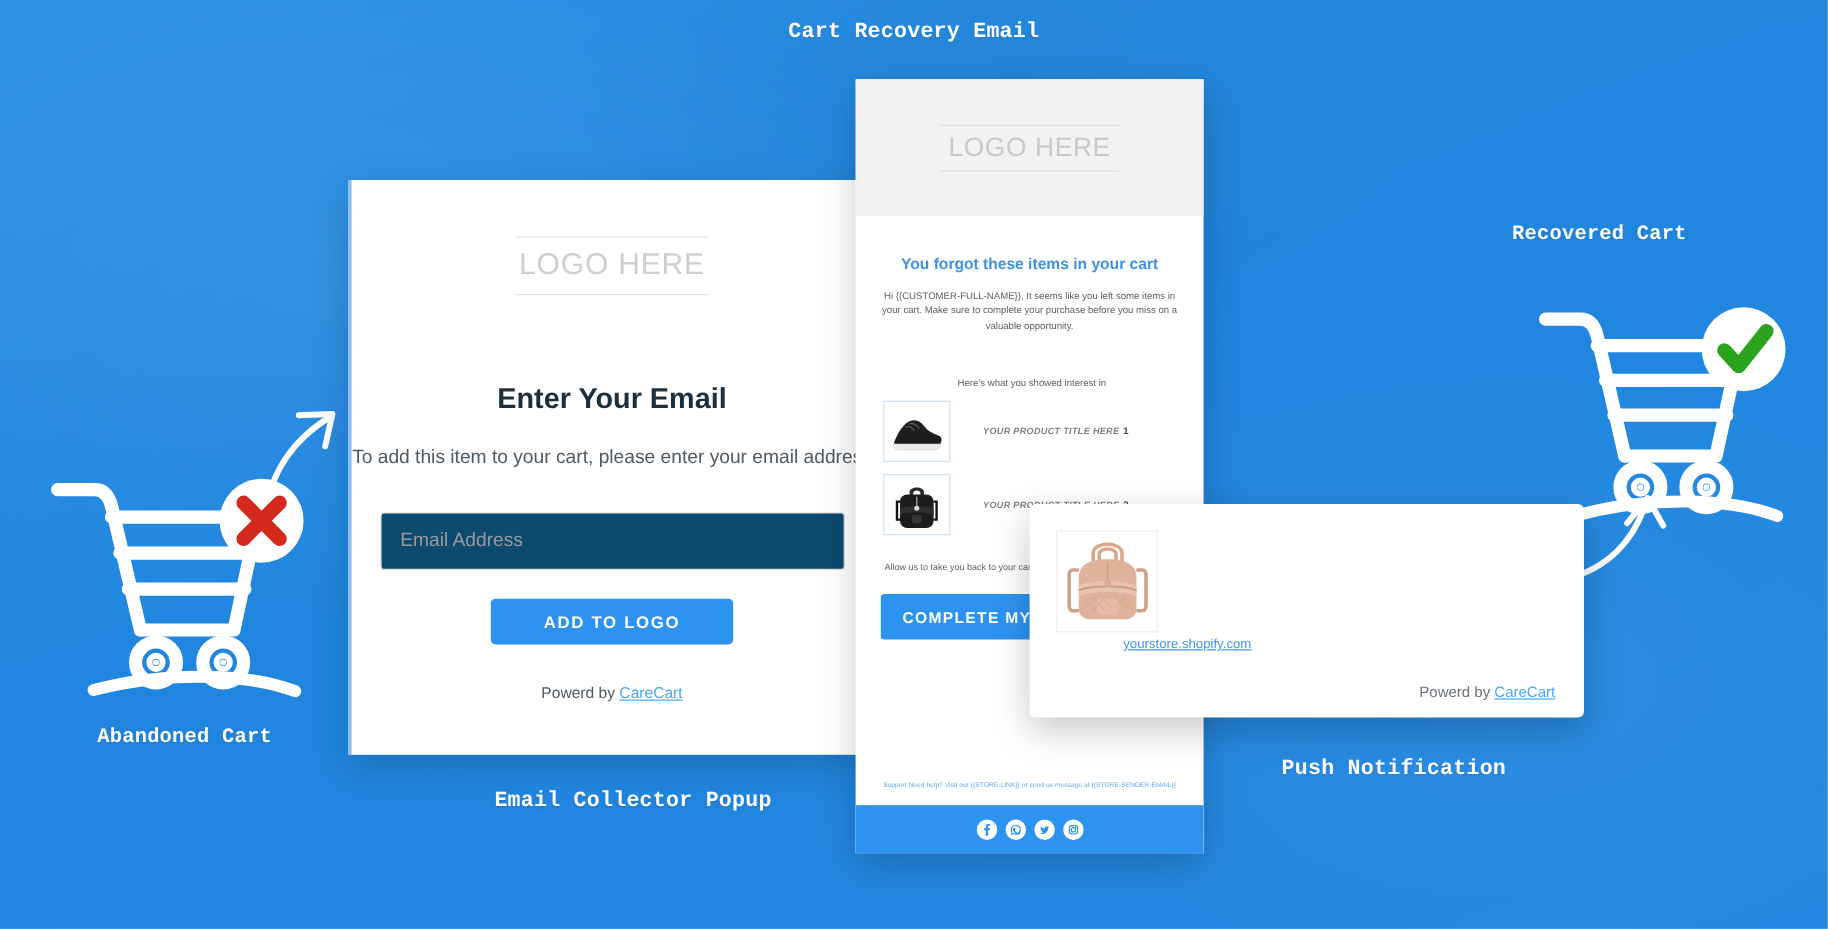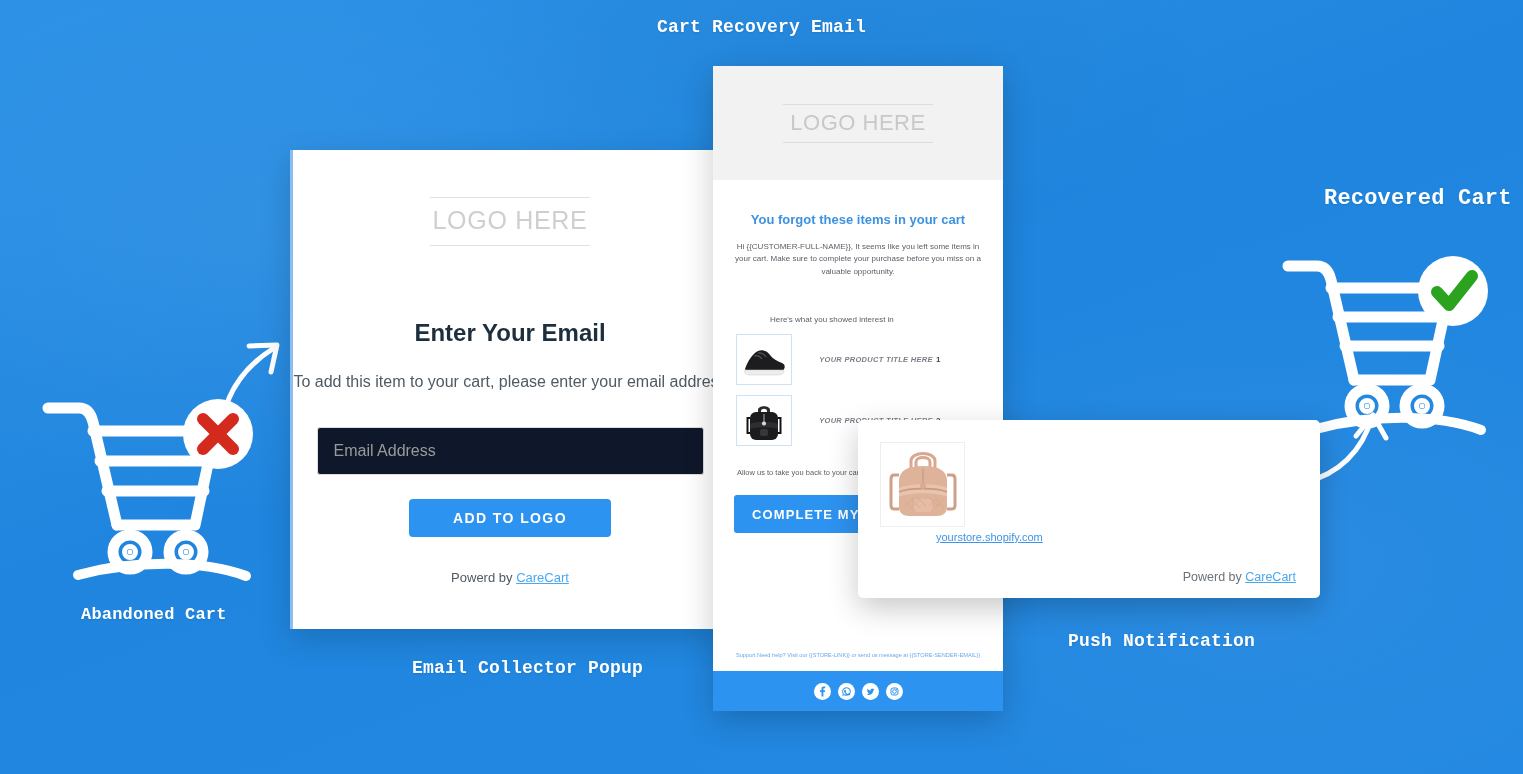--- a/index.html
+++ b/index.html
@@ -29,21 +29,21 @@
   .stage-label {
     position: absolute;
     color: #ffffff;
     font-weight: bold;
     letter-spacing: .2px;
     white-space: nowrap;
     text-shadow: 0 1px 2px rgba(0,0,0,0.10);
     font-family: Liberation Mono, monospace;
   }
   #label-cart-recovery-email { top: 17px; left: 50%; transform: translateX(-50%); font-size: 18px; }
-  #label-recovered-cart      { top: 186px; left: 1324px; font-size: 22px; }
+  #label-recovered-cart      { top: 186px; left: 1260px; font-size: 17px; }
   #label-abandoned-cart      { top: 605px; left: 81px;  font-size: 17px; text-align: center; }
   #label-email-popup         { top: 658px; left: 412px; font-size: 18px; }
   #label-push-notification   { top: 631px; left: 1068px; font-size: 18px; }
 
   
   .cart-art { position: absolute; }
   #art-abandoned-cart { left: 34px;  top: 298px; width: 266px; height: 300px; }
   #art-recovered-cart { left: 1276px; top: 212px; width: 240px; height: 275px; }
   .cart-art svg { display: block; width: 100%; height: 100%; overflow: visible; }
 
@@ -78,21 +78,21 @@
     text-align: center;
     font-size: 16px; color: #4e5a64; white-space: nowrap;
   }
   .popup-email-input {
     display: block;
     margin: 36px auto 0;
     width: 387px; height: 48px;
     padding: 0 16px;
     border: 1px solid #dcdcdc; border-radius: 3px;
     font-size: 16px; color: #9a9a9a; line-height: 46px;
-    background: #0f172a;
+    background: #0c4a6e;
   }
   .popup-cta {
     display: block;
     margin: 24px auto 0;
     width: 202px; height: 38px;
     background: #2d93f0; border: none; border-radius: 4px;
     color: #fff; font-size: 14px; font-weight: bold; letter-spacing: 1.4px;
     cursor: pointer;
   }
   .popup-powered {
@@ -123,21 +123,21 @@
   .email-logo-text { font-size: 22px; color: #c8c8c8; letter-spacing: .5px; }
   .email-heading {
     margin-top: 32px; text-align: center;
     font-size: 13px; font-weight: bold; color: #3d92e0;
   }
   .email-body-text {
     margin: 14px 22px 0;
     text-align: center; font-size: 8px; line-height: 1.55; color: #5a5f66;
   }
   .email-section-label {
-    margin: 37px 0 0 12px;
+    margin: 37px 0 0 40px;
     font-size: 8px; color: #5a5f66; padding-left: 45px;
   }
   .email-product-row {
     display: flex; align-items: center;
     margin: 10px 0 0 23px;
   }
   .email-product-thumb {
     width: 56px; height: 51px;
     border: 1px solid #cfe2f3; background: #fff;
     display: flex; align-items: center; justify-content: center;

